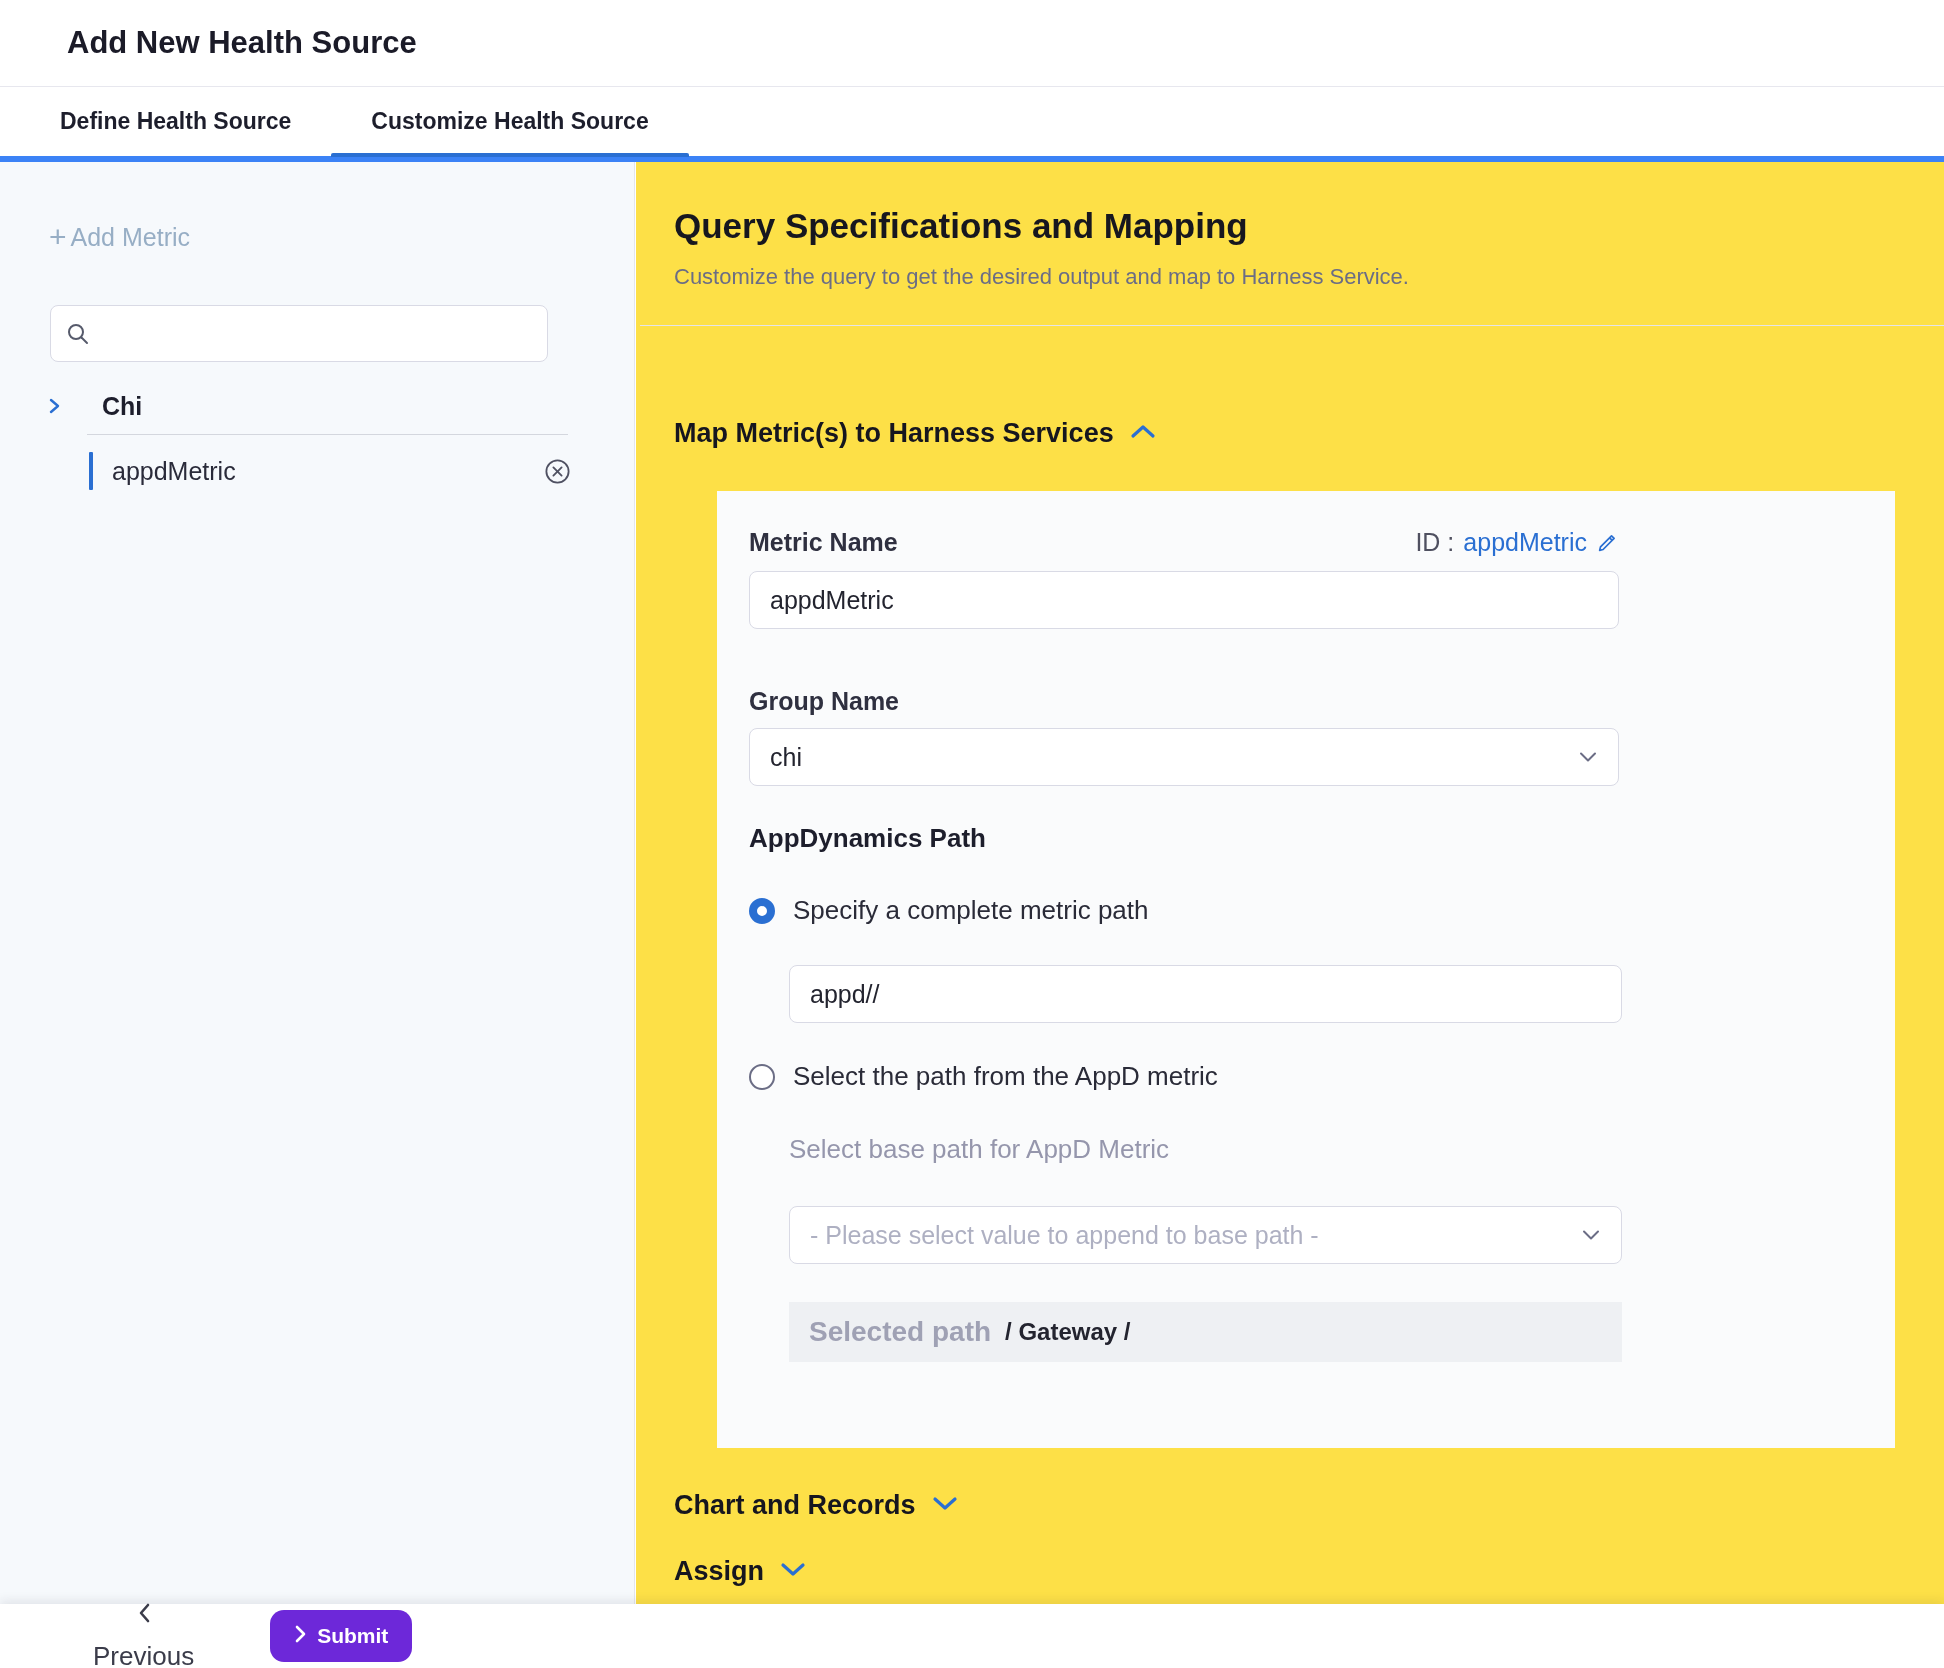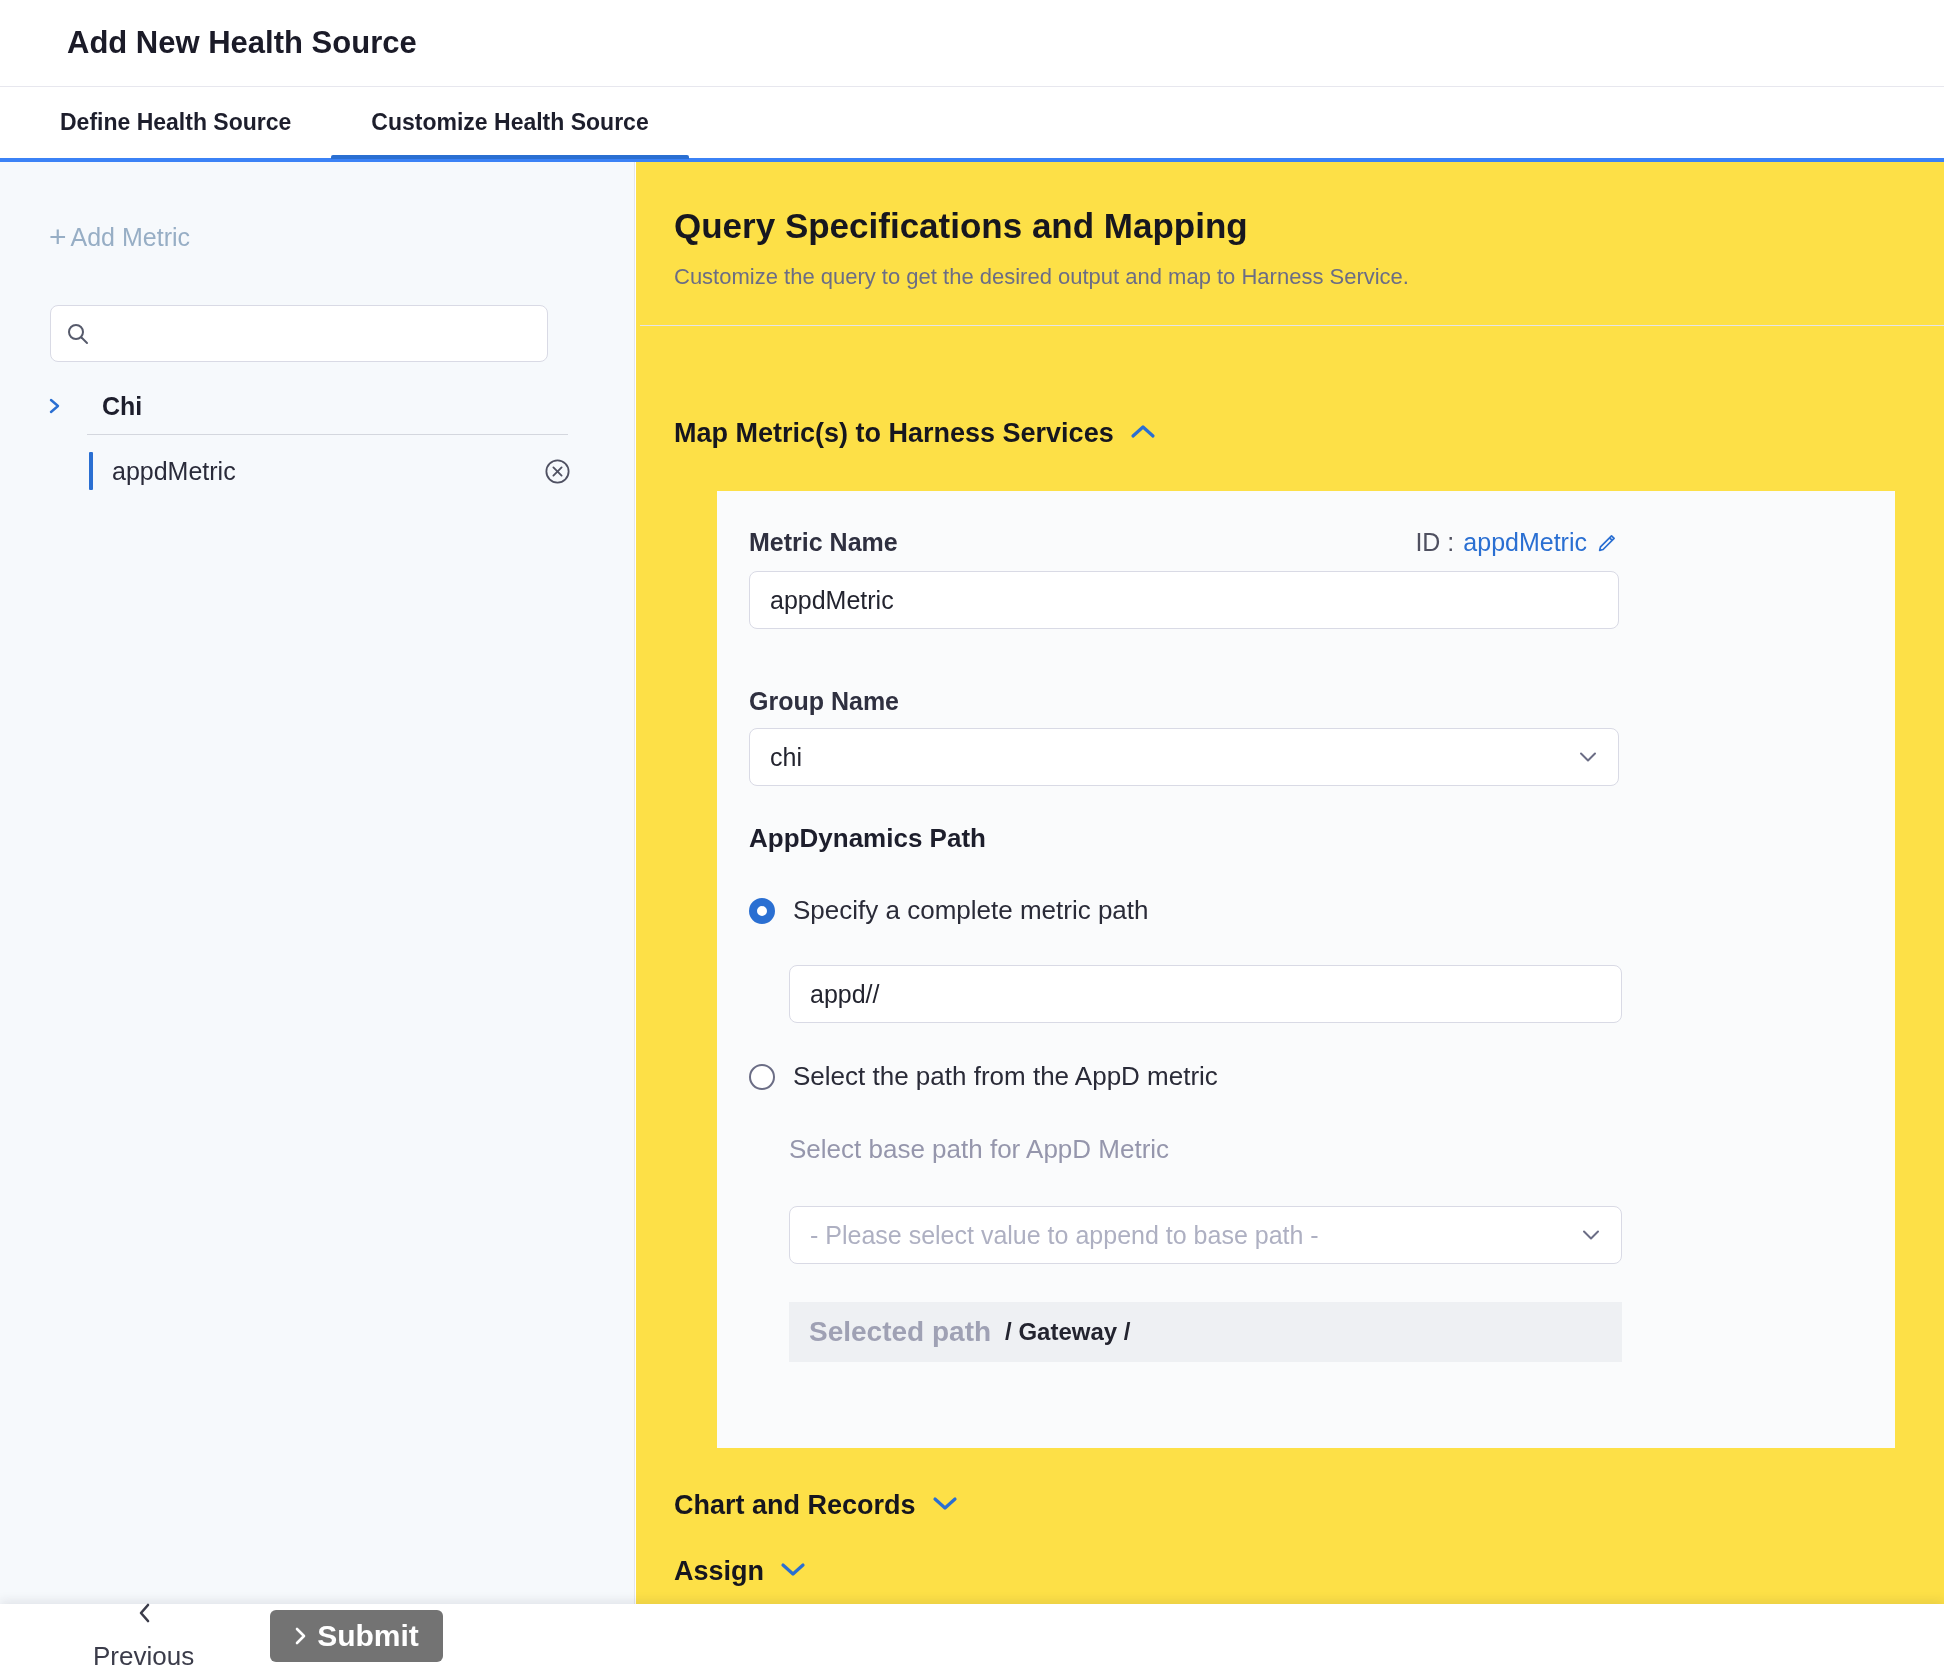--- a/index.html
+++ b/index.html
@@ -8,21 +8,21 @@
 
   .page { position:relative; width:1944px; height:1668px; background:#fff; overflow:hidden; }
 
   
   .top-header { position:absolute; top:0; left:0; right:0; height:87px;
     border-bottom:1px solid #e7e7ee; display:flex; align-items:center; padding-left:67px; background:#fff; }
   .top-header h1 { font-size:31px; font-weight:700; color:#1b1b28; }
 
   
   .tab-bar { position:absolute; top:87px; left:0; right:0; height:75px;
-    display:flex; align-items:stretch; padding-left:20px; border-bottom:4px solid #3b82f6; background:#fff; }
+    display:flex; align-items:stretch; padding-left:20px; border-bottom:6px solid #3b82f6; background:#fff; }
   .tab { position:relative; display:flex; align-items:center; padding:0 40px;
     font-size:23px; font-weight:700; color:#1d1e2c; cursor:pointer; }
   .tab.active::after { content:""; position:absolute; left:0; right:0; bottom:-1px; height:4px;
     background:#2a6fd2; border-radius:2px 2px 0 0; }
 
   
   .content { position:absolute; top:162px; left:0; right:0; bottom:64px; }
 
   
   .sidebar { position:absolute; top:0; bottom:0; left:0; width:635px;
@@ -103,23 +103,23 @@
     display:flex; align-items:center; gap:14px; padding:0 20px; }
   .selected-path .sp-label { font-size:28px; font-weight:700; color:#9fa1b4; }
   .selected-path .sp-value { font-size:24px; font-weight:700; color:#23242f; }
 
   
   .footer { position:absolute; left:0; right:0; bottom:0; height:64px; background:#fff;
     box-shadow:0 -3px 10px rgba(40,41,61,0.10); display:flex; align-items:center; z-index:5; }
   .btn-previous { margin-left:93px; display:flex; align-items:center; gap:10px;
     background:none; border:none; font-family:"Liberation Sans", sans-serif;
     font-size:26px; color:#3b3c4a; cursor:pointer;flex-direction:column; }
-  .btn-submit { margin-left:76px; height:52px; padding:0 24px; background:#737373; border:none;
-    border-radius:6px; display:flex; align-items:center; gap:10px;
-    font-family:"Liberation Sans", sans-serif; font-size:30px; font-weight:700; color:#fff; cursor:pointer; }
+  .btn-submit { margin-left:76px; height:52px; padding:0 24px; background:#6d28d9; border:none;
+    border-radius:14px; display:flex; align-items:center; gap:10px;
+    font-family:"Liberation Sans", sans-serif; font-size:21px; font-weight:700; color:#fff; cursor:pointer; }
 </style>
 </head>
 <body>
 
 <div class="page">
 
   <div class="top-header">
     <h1>Add New Health Source</h1>
   </div>
 

